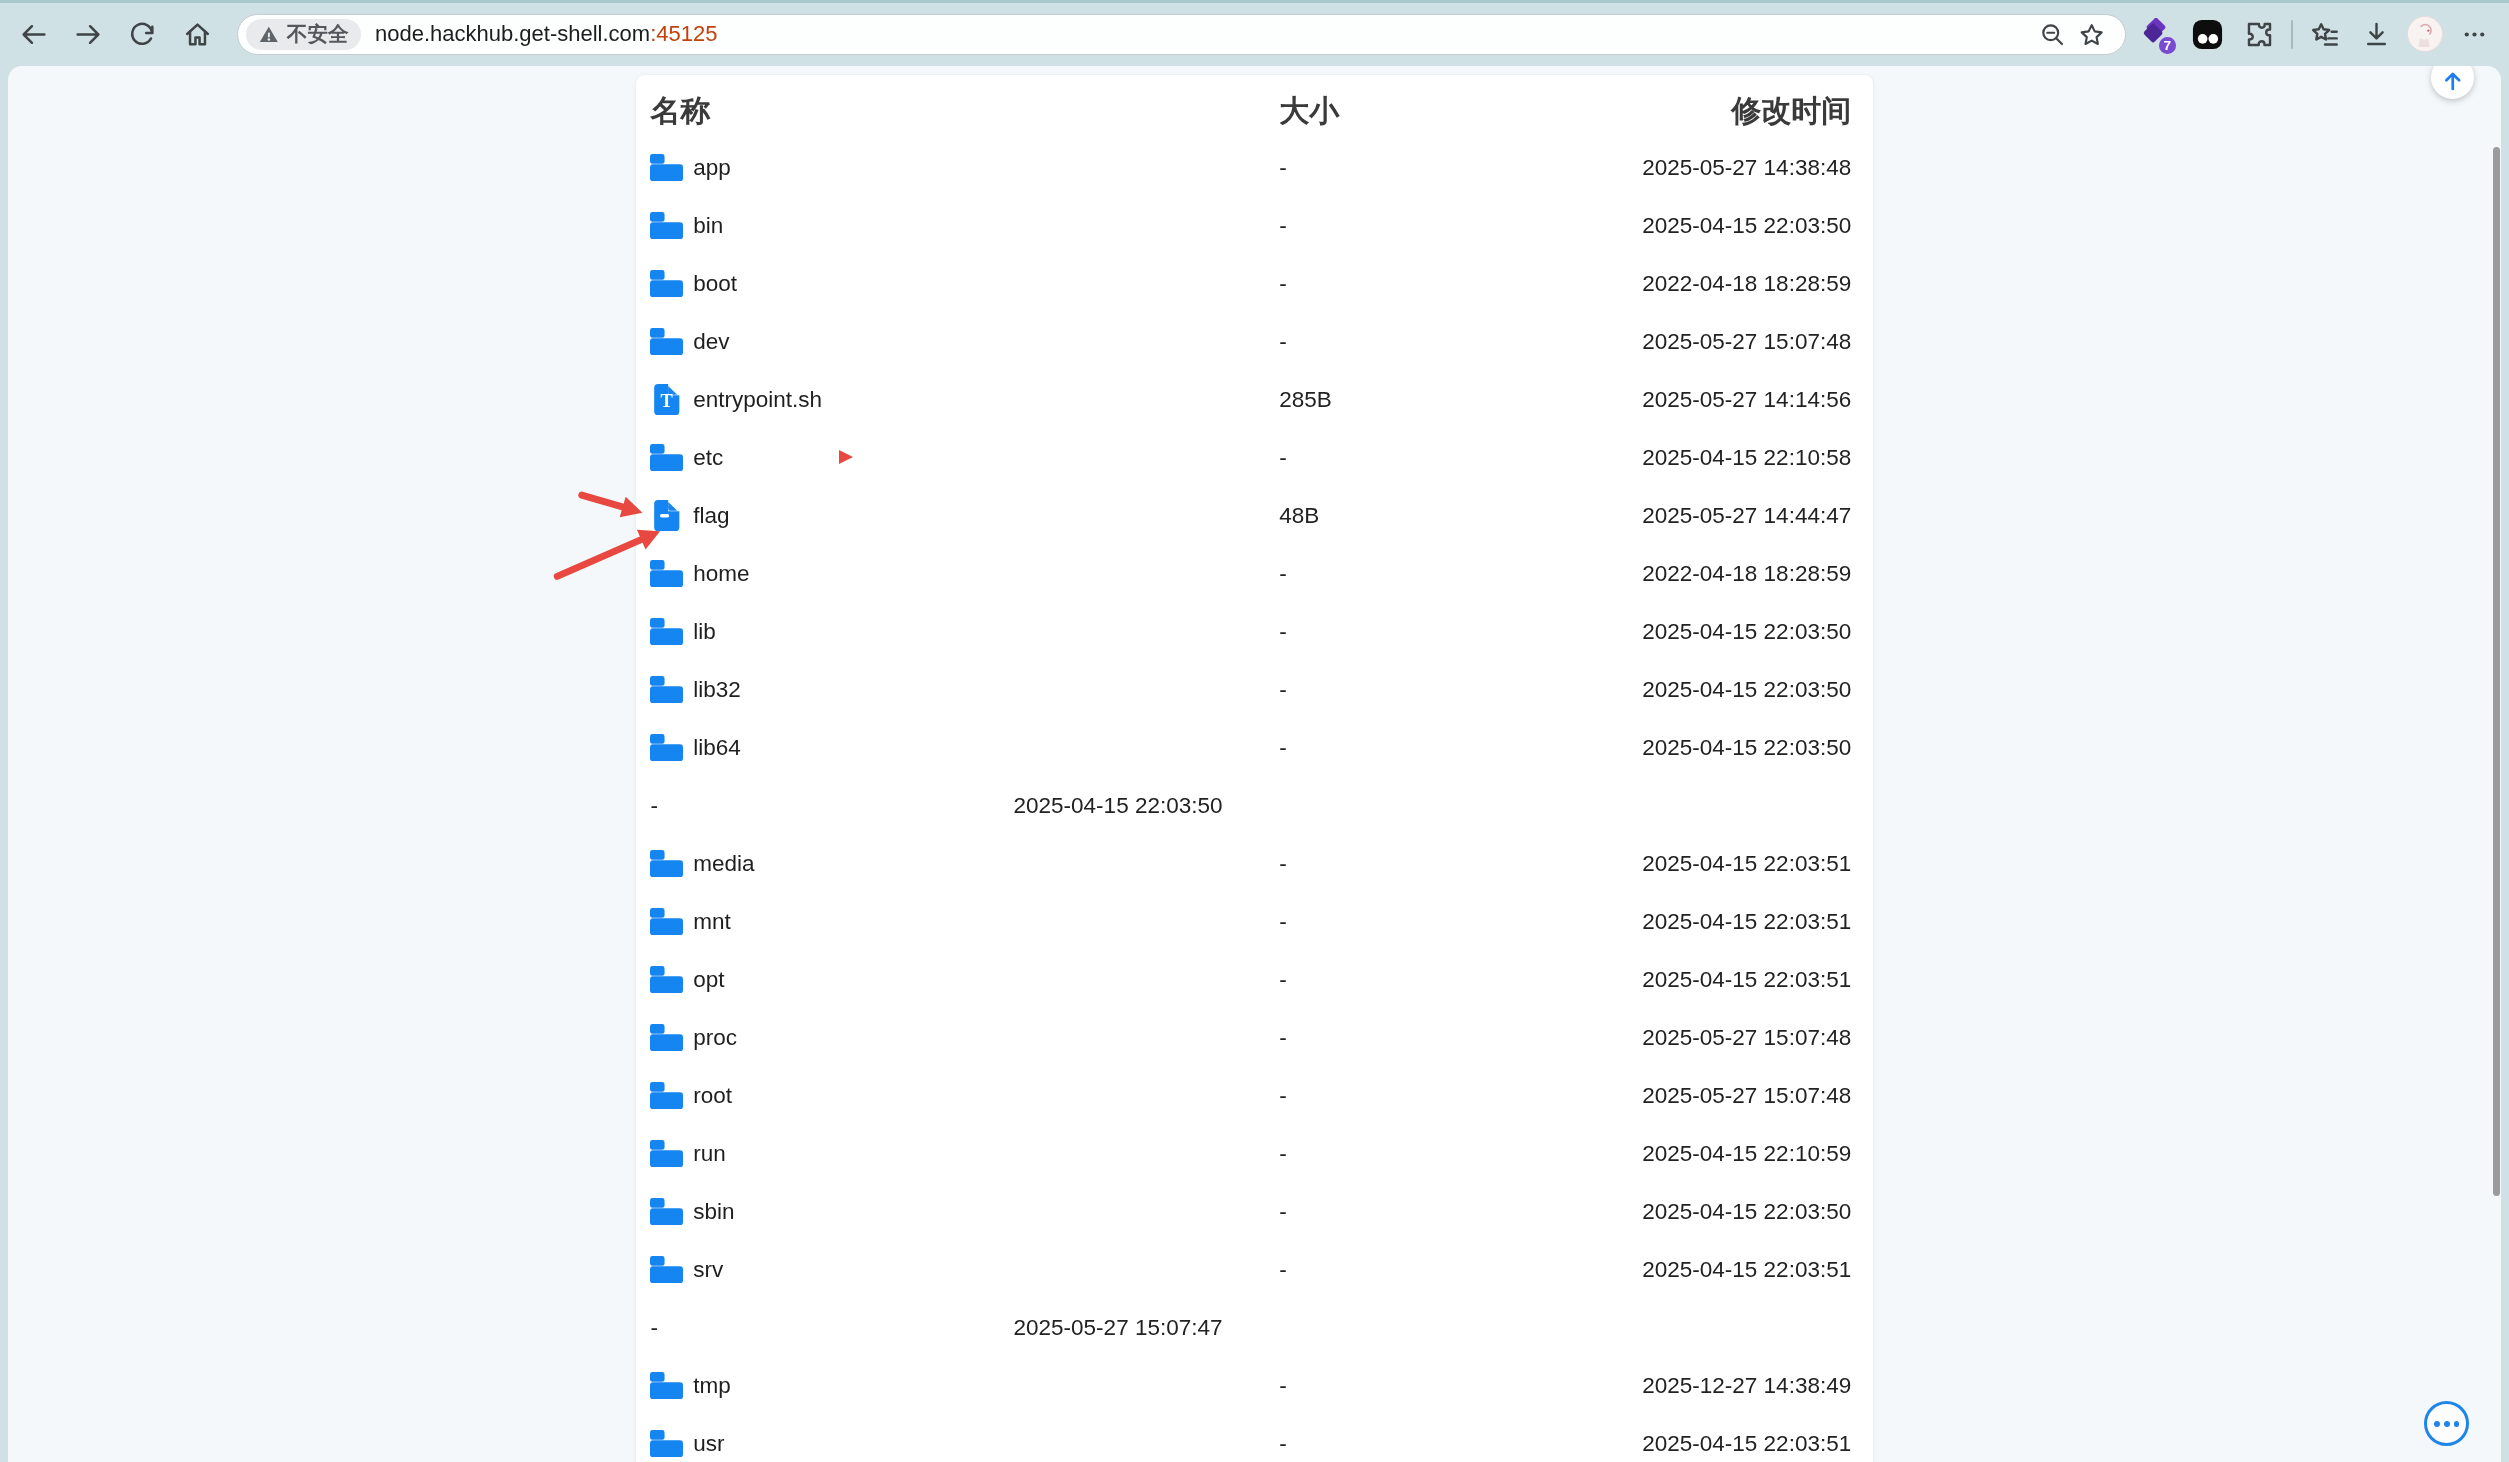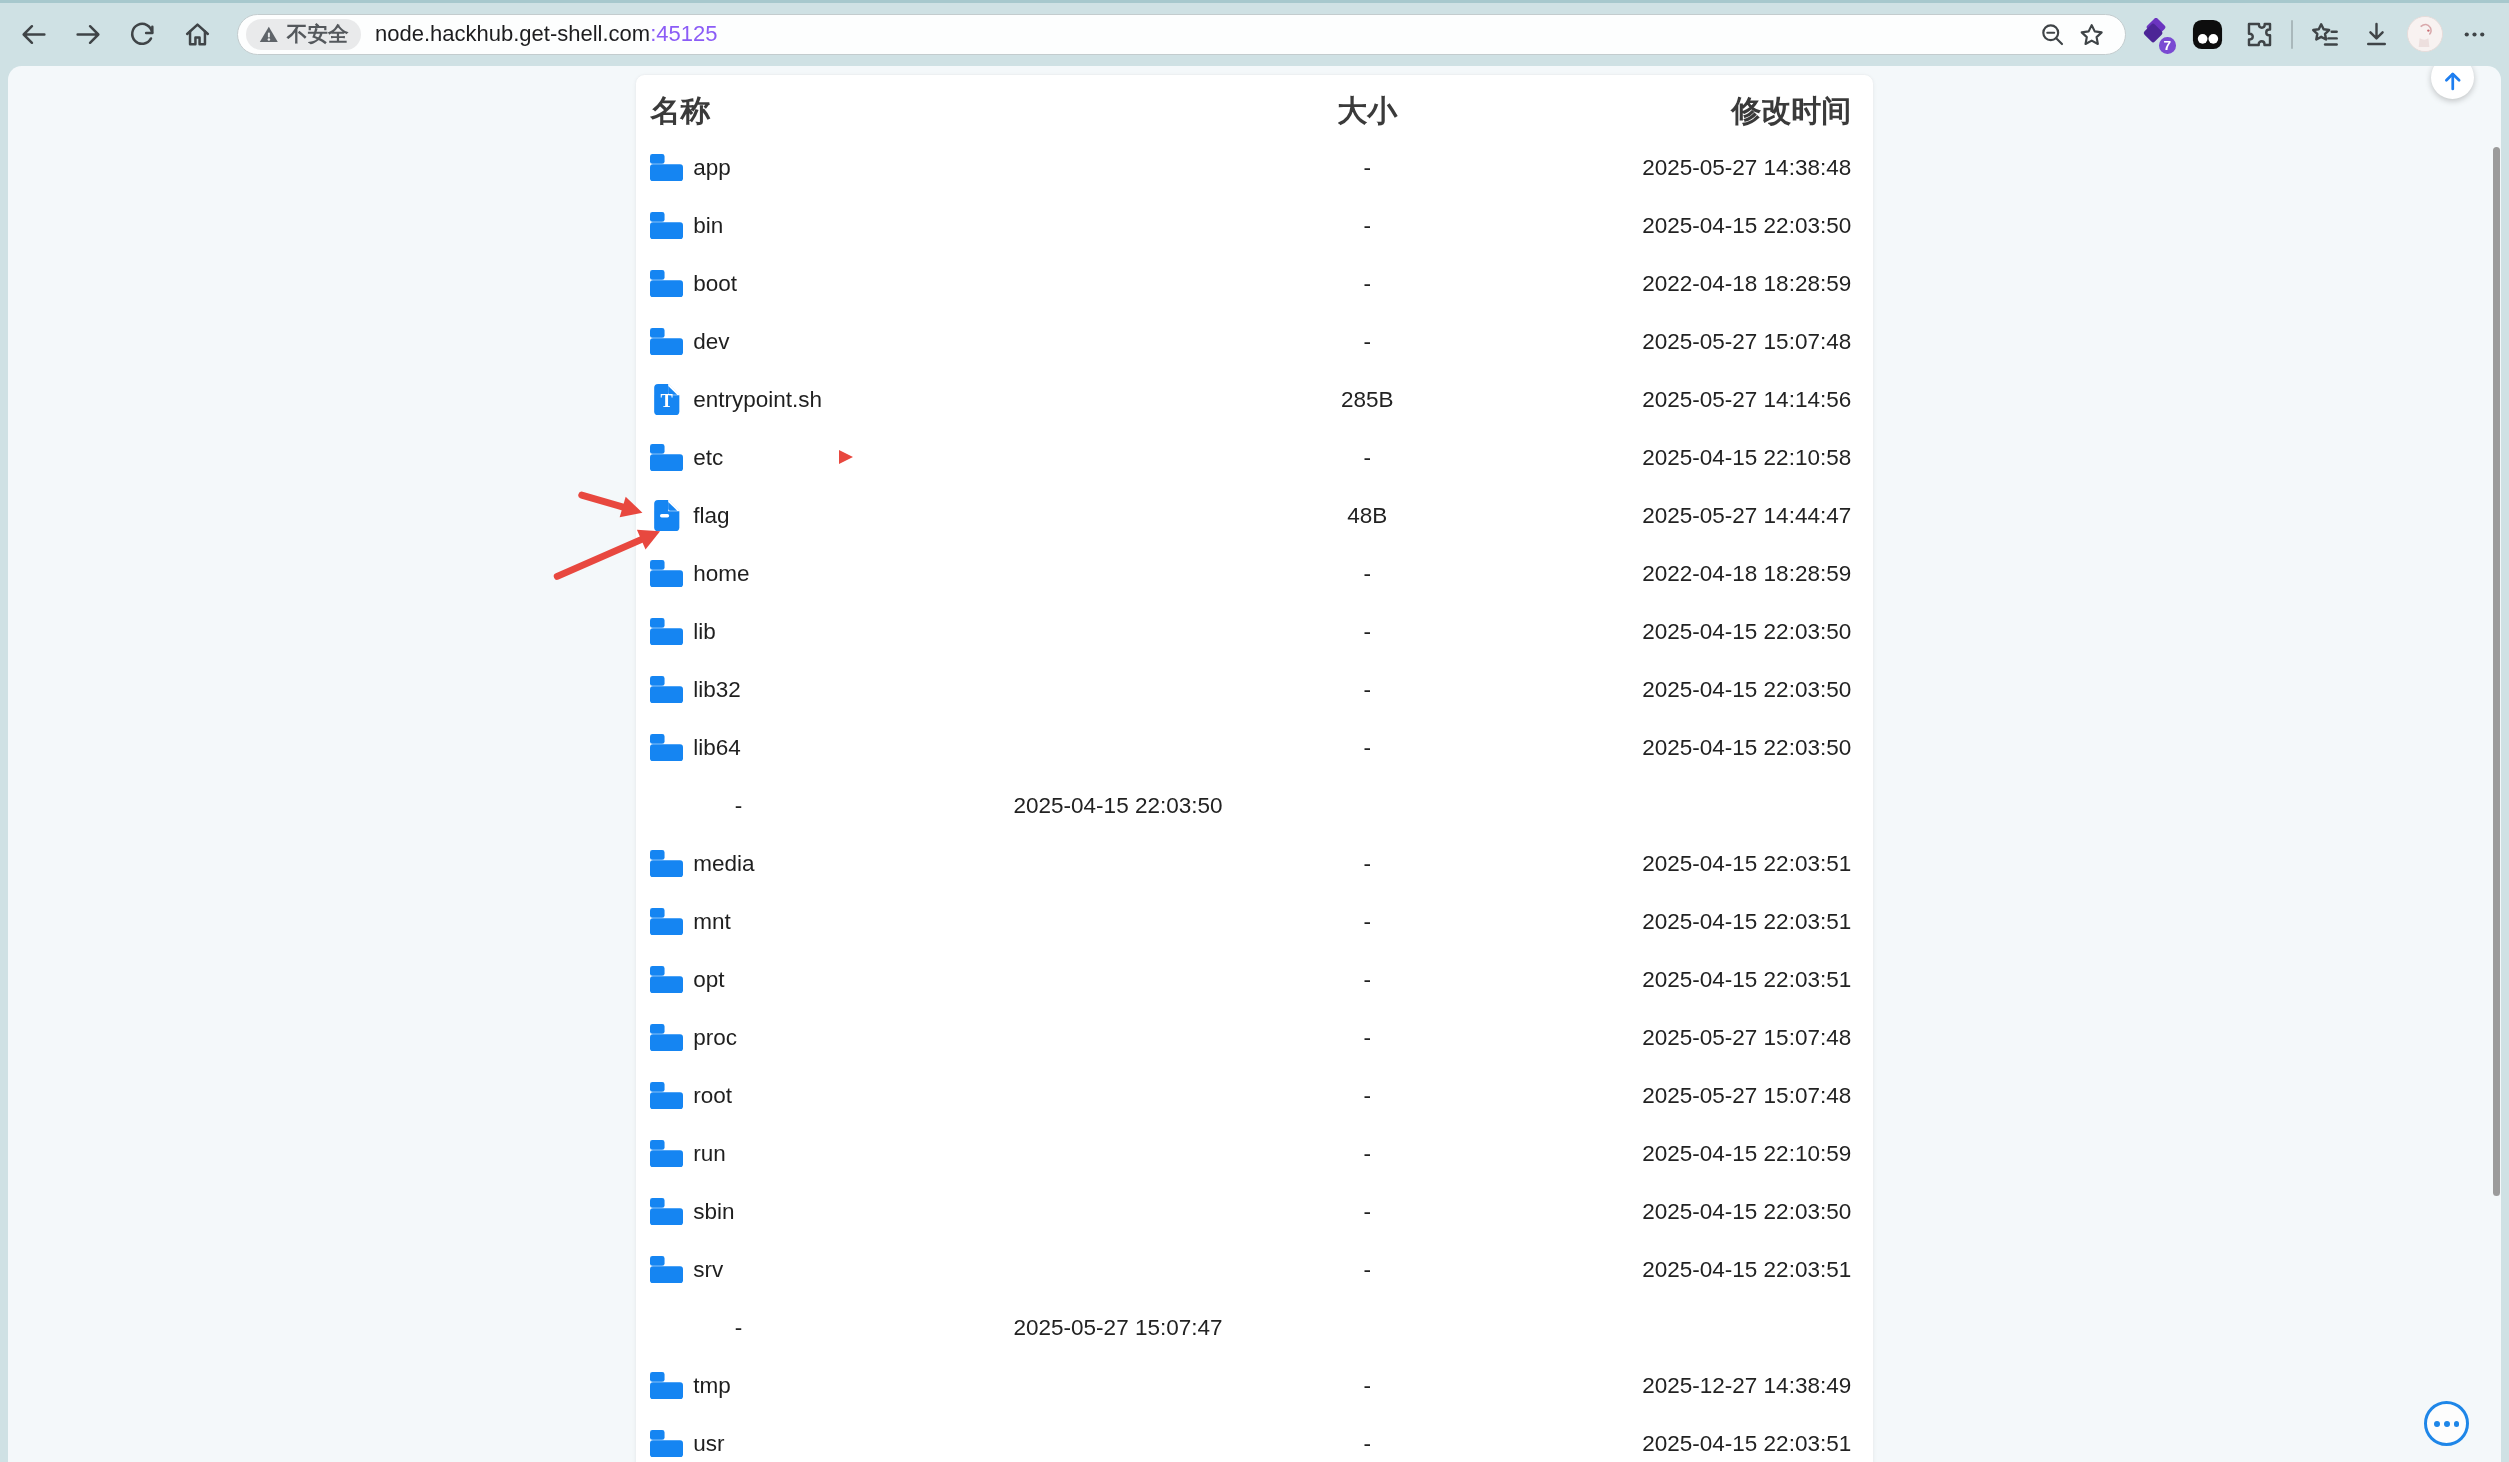--- a/index.html
+++ b/index.html
@@ -15,41 +15,41 @@
   
   .toolbar{position:absolute;left:0;top:2.9px;width:100%;height:63px;display:flex;align-items:center;padding:0 11.8px;background:var(--frame);}
   .tb-btn{width:43px;height:43px;border-radius:7.8px;display:flex;align-items:center;justify-content:center;flex:none;margin-right:11.8px;}
   .tb-btn svg{stroke:var(--tool-ink);fill:none;stroke-width:2.4;stroke-linecap:round;stroke-linejoin:round;}
 
   .omnibox{flex:1;height:41px;background:#fdfefe;border:1px solid #c3ccce;border-radius:21.6px;display:flex;align-items:center;padding:0 13.7px 0 7.8px;margin:0 9.8px 0 5.9px;min-width:0;justify-content:space-between;}
   .sec-badge{height:31px;border-radius:15.7px;background:#e9eaeb;display:flex;align-items:center;gap:6.9px;padding:0 12.7px;flex:none;}
   .sec-badge svg{flex:none;}
   .sec-badge .sec-label{font-size:20.6px;color:#54585c;font-weight:bold;}
   .url{margin-left:13.7px;font-size:22px;color:#1d1d1f;white-space:nowrap;overflow:hidden;}
-  .url .port{color:#8b5cf6;}
+  .url .port{color:#c2410c;}
   .omni-spacer{flex:1;}
   .omni-ic{width:39px;height:39px;display:flex;align-items:center;justify-content:center;flex:none;}
   .omni-ic svg{stroke:var(--tool-ink);fill:none;stroke-width:2.2;stroke-linecap:round;stroke-linejoin:round;}
 
   .right-cluster{display:flex;align-items:center;flex:none;gap:10.8px;padding-right:2px;}
   .ext-btn{width:41px;height:41px;display:flex;align-items:center;justify-content:center;position:relative;flex:none;}
   .ext-btn svg.outline{stroke:var(--tool-ink);fill:none;stroke-width:2.2;stroke-linecap:round;stroke-linejoin:round;}
   .ext-badge{position:absolute;right:-1px;bottom:-1px;width:20.6px;height:20.6px;border-radius:50%;background:#7a4ad2;color:#fff;
              font-size:13.7px;font-weight:bold;display:flex;align-items:center;justify-content:center;border:2px solid var(--frame);}
   .v-sep{width:2px;height:29px;background:#a9b8bb;border-radius:1px;flex:none;}
   .avatar{width:36px;height:36px;border-radius:50%;background:#f7f0ef;border:1px solid #e7dcda;overflow:hidden;flex:none;}
 
   
   .page{position:absolute;left:7.8px;right:7.8px;top:66px;bottom:0;background:var(--page);border-radius:13.7px 13.7px 0 0;overflow:hidden;}
 
   .card{position:absolute;left:627px;top:7.8px;width:1239px;height:1490px;background:var(--card);border-radius:9.8px;
         border:1px solid #edf0f2;box-shadow:0 1px 3.9px rgba(40,60,80,.05);z-index:1;}
   .thead{display:flex;align-items:center;height:64px;padding:9.8px 21.6px 0 14.7px;font-size:30px;font-weight:bold;color:#3a3a3a;}
   .col-name{flex:1;display:flex;align-items:center;min-width:0;}
-  .col-size{width:176px;text-align:center;flex:none;}
+  .col-size{width:176px;text-align:left;flex:none;}
   .col-mtime{width:396px;text-align:right;flex:none;}
   .rows{}
   .frow{display:flex;align-items:center;height:58px;padding:0 21.6px 0 14.7px;position:relative;font-size:22.5px;color:var(--ink);}
   .icon-box{width:33px;height:33px;display:flex;align-items:center;justify-content:center;margin-right:9.8px;flex:none;}
   .fname{white-space:nowrap;}
   .fsize,.fmtime{color:#222;}
   .etc-marker{position:absolute;left:203px;top:50%;margin-top:-7.8px;width:0;height:0;
               border-left:14.7px solid var(--red);border-top:7.8px solid transparent;border-bottom:7.8px solid transparent;}
 
   .anno{position:absolute;left:0;top:0;width:100%;height:100%;z-index:5;pointer-events:none;}

